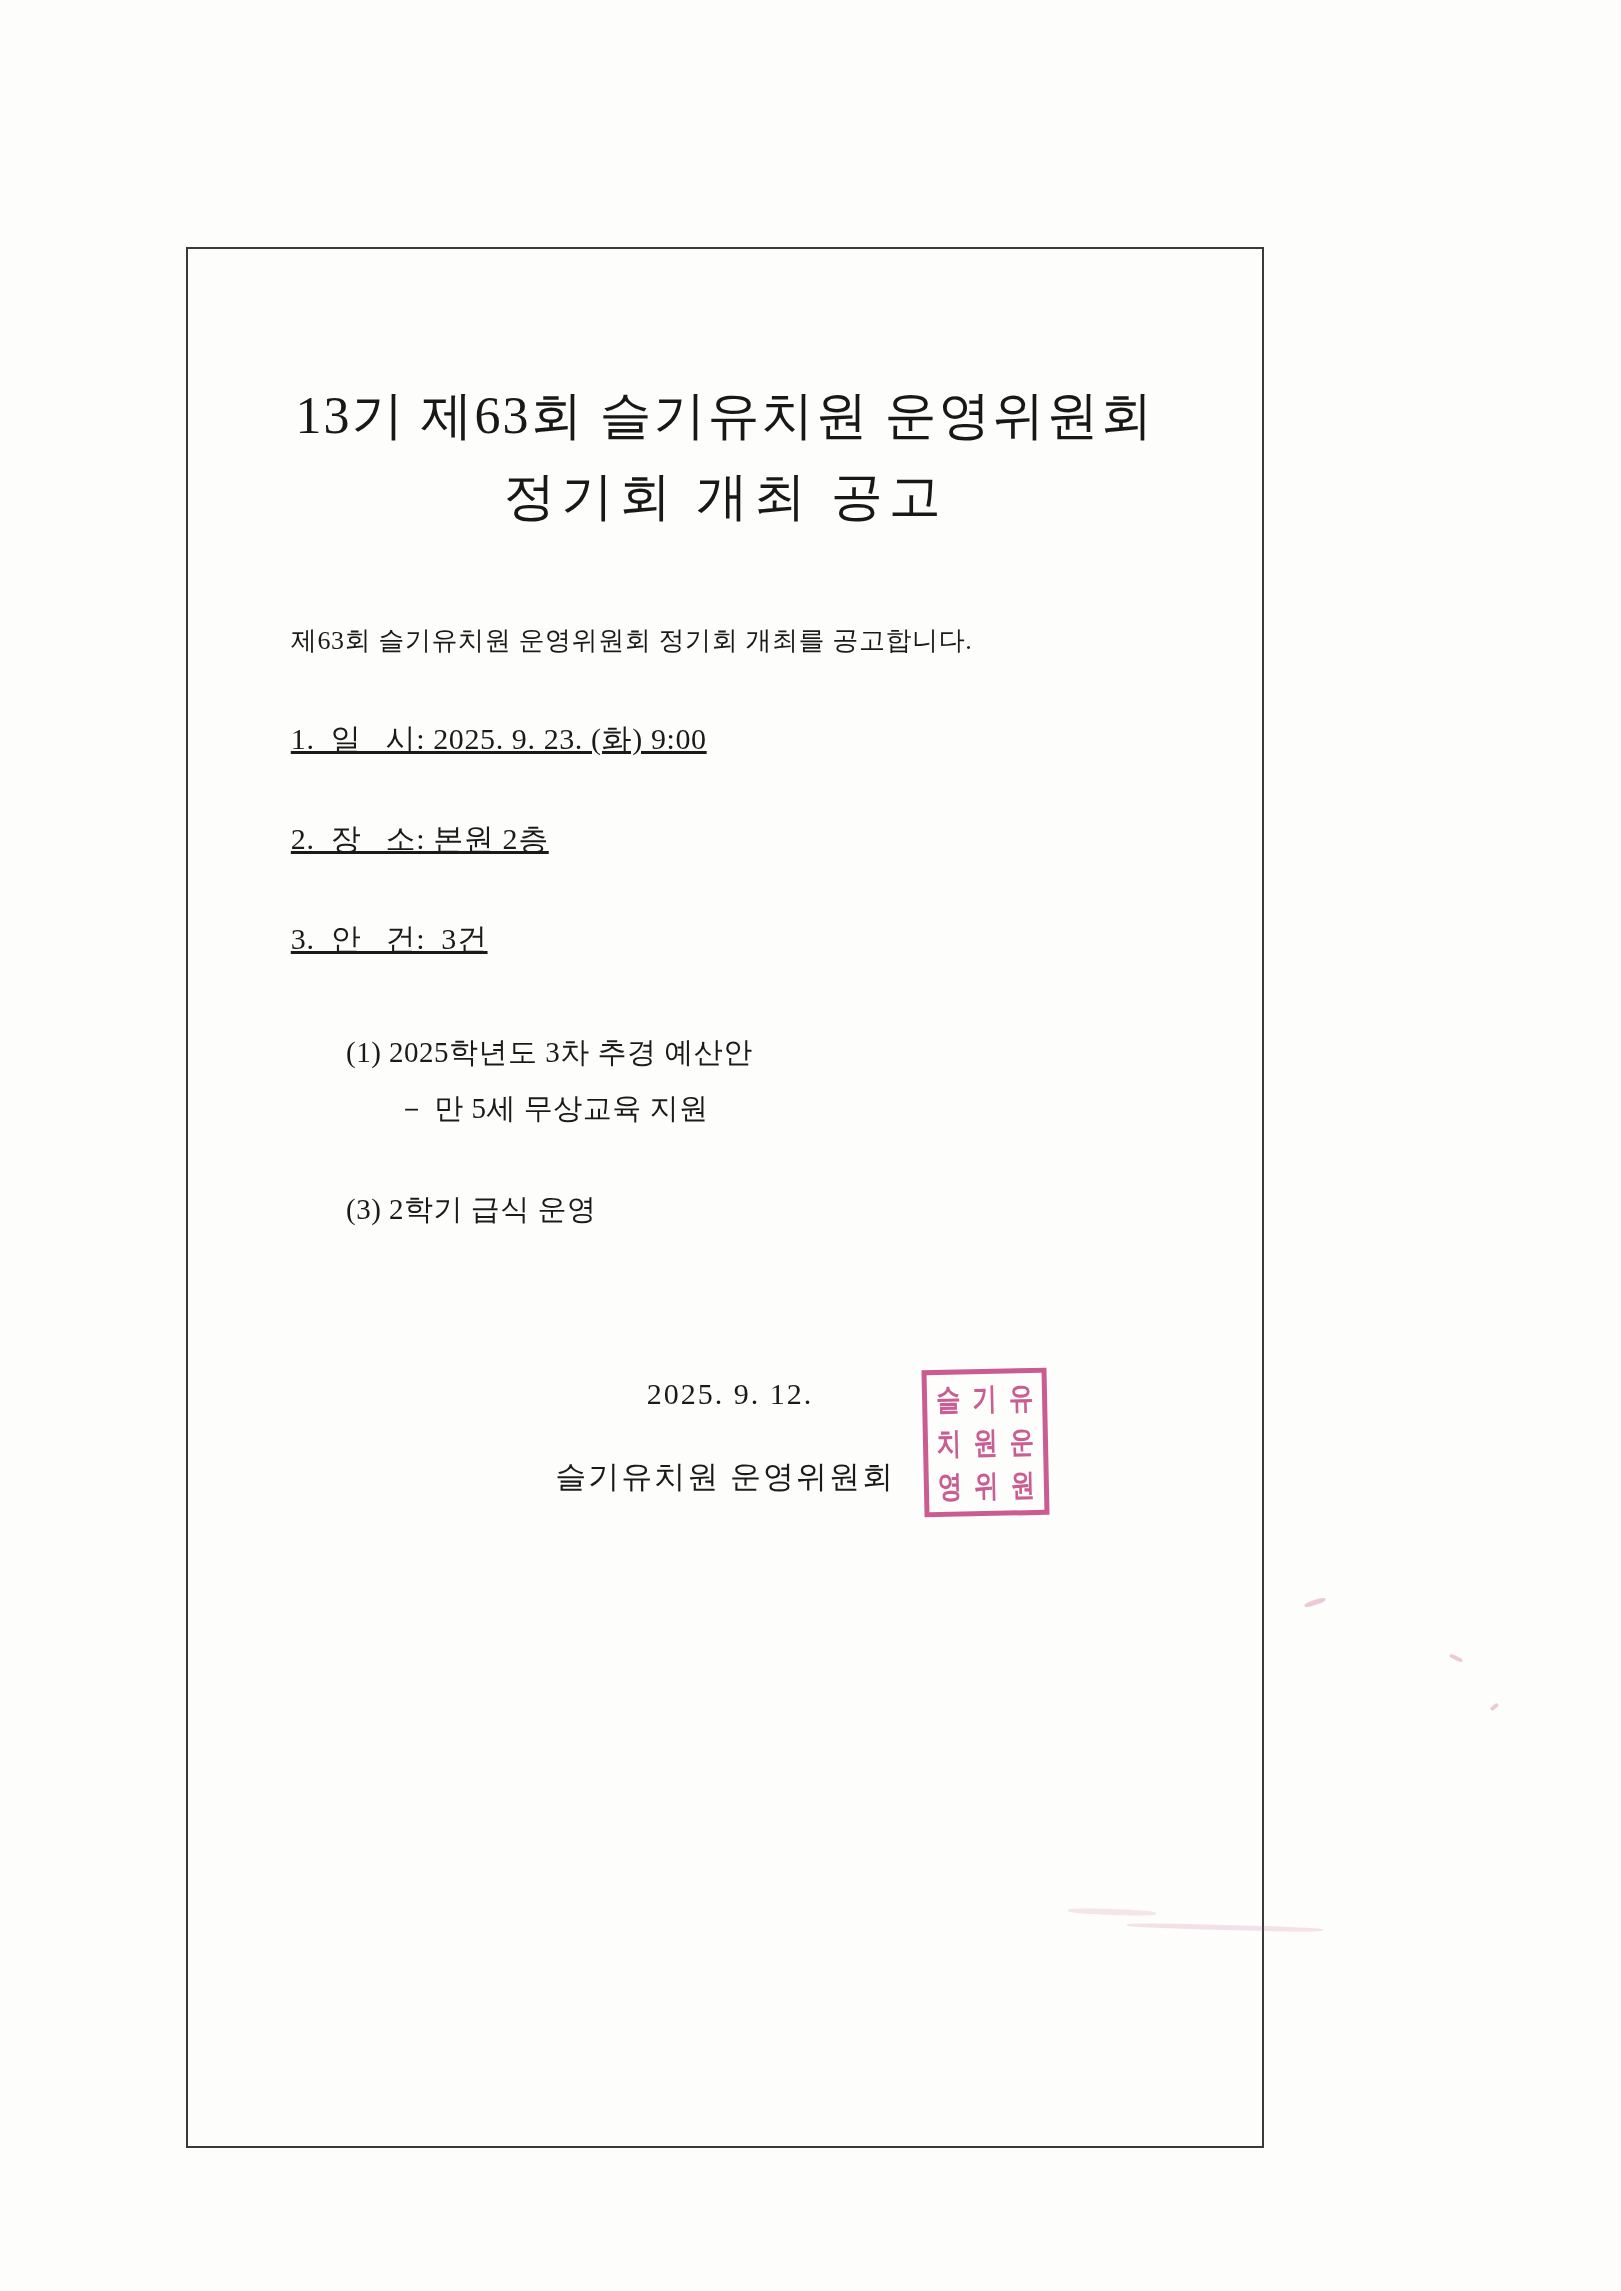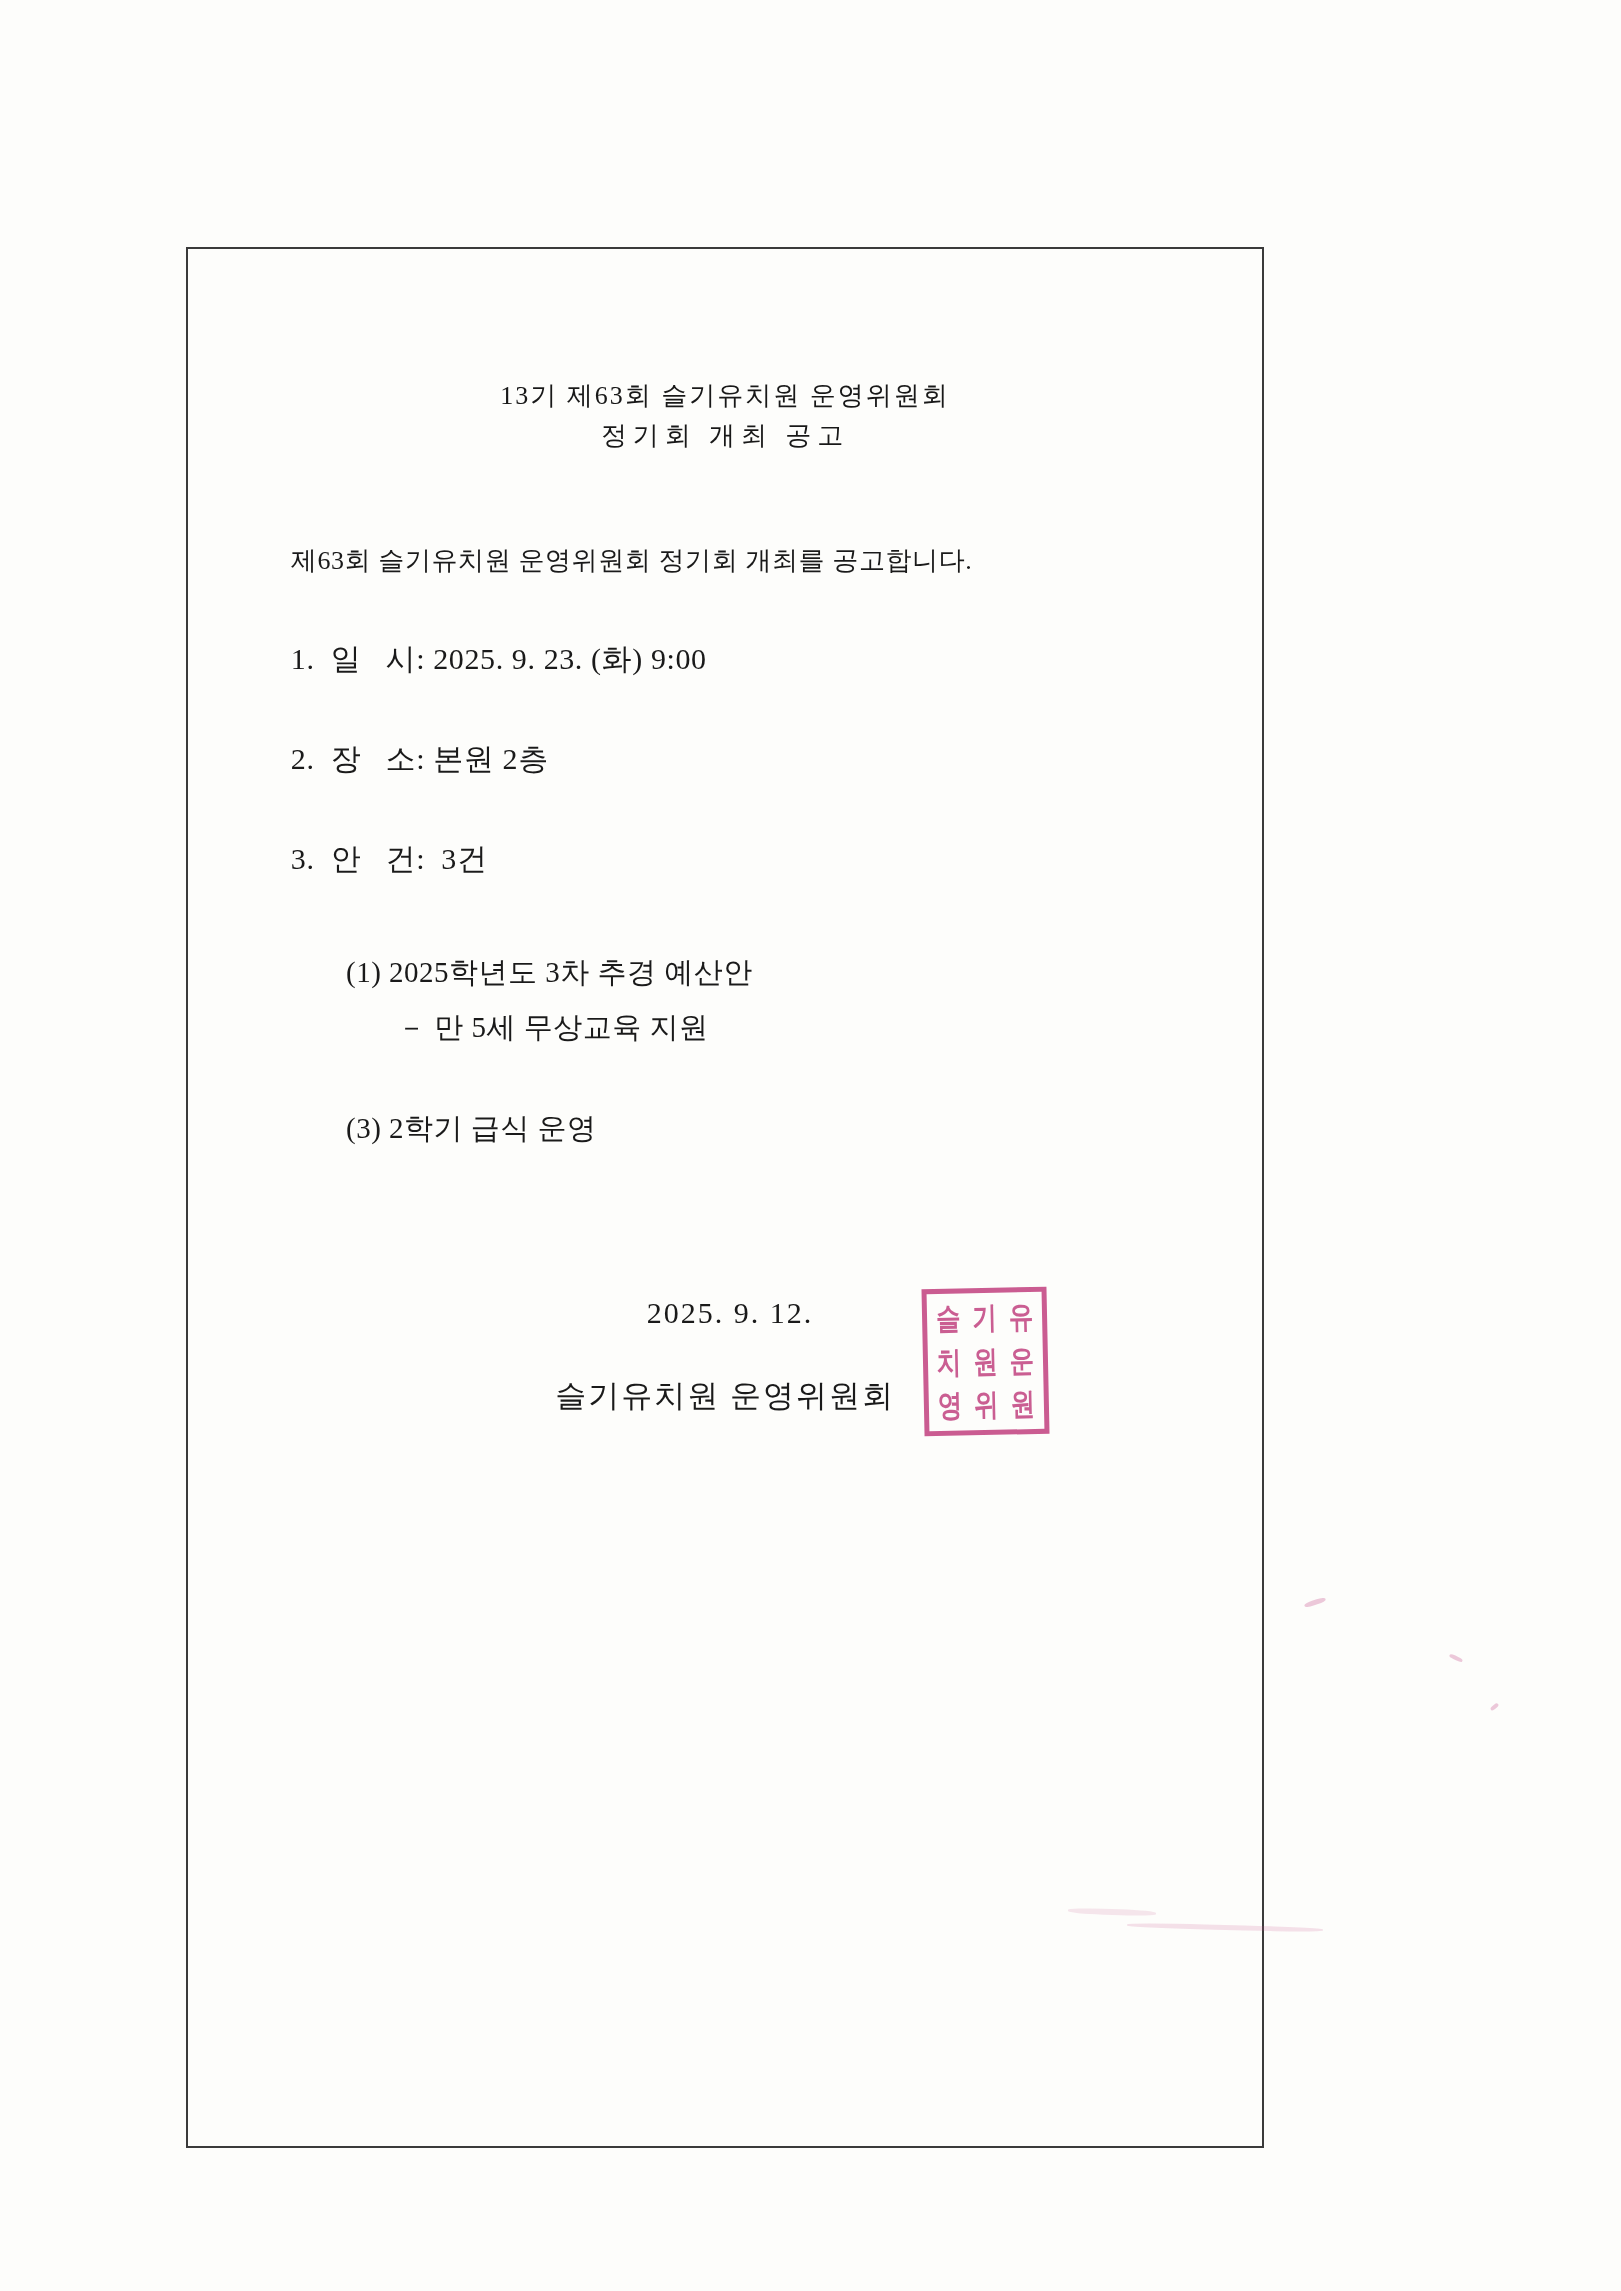--- a/index.html
+++ b/index.html
@@ -43,21 +43,21 @@
     height: 100%;
     box-sizing: border-box;
     padding: 127px 93px 59px 93px;
   }
 
   .title-block {
     text-align: center;
     margin-bottom: 86px;
   }
   .title-line {
-    font-size: 26px;
+    font-size: 52px;
     line-height: 1.55;
     letter-spacing: 2px;
     color: #181818;
     font-family: "Liberation Serif", serif;
     white-space: nowrap;
   }
   .title-line.second {
     letter-spacing: 5.9px;
   }
 
@@ -67,20 +67,21 @@
     color: #1a1a1a;
     margin: 0 0 61px 9.8px;
   }
 
   .item {
     font-size: 30px;
     letter-spacing: 0.6px;
     color: #1a1a1a;
     margin: 0 0 59px 9.8px;
     white-space: pre;
+    text-decoration: underline;
   }
 
   .sub-list {
     margin: 73px 0 0 57px;
   }
   .sub-item {
     font-size: 29px;
     letter-spacing: 0.5px;
     color: #1a1a1a;
     margin-bottom: 61px;

